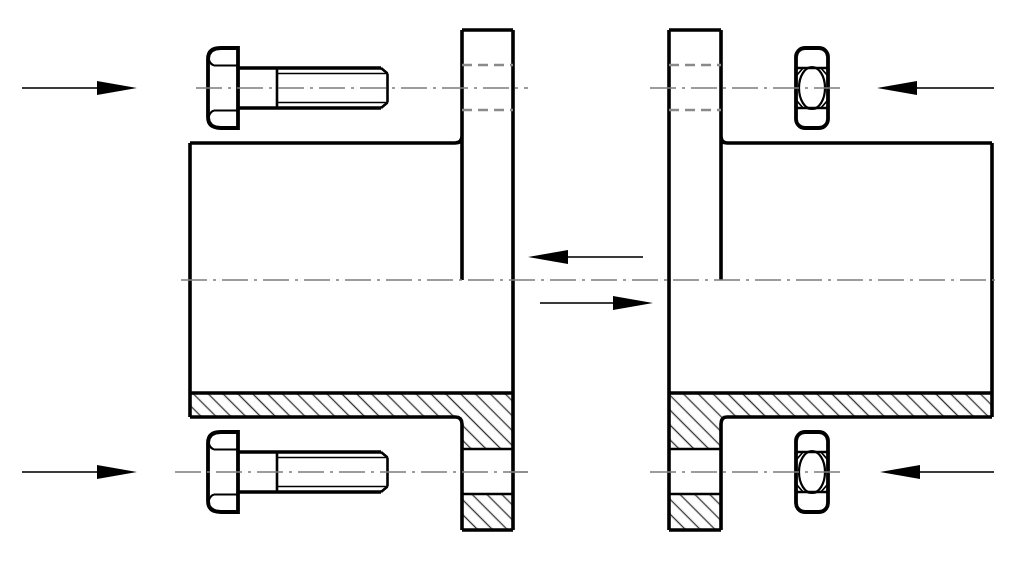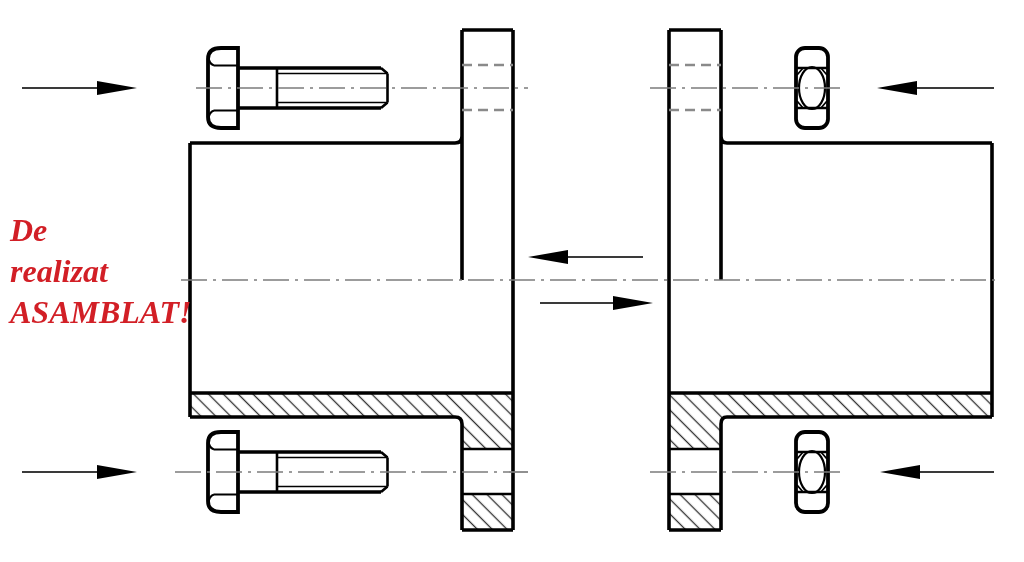--- a/index.html
+++ b/index.html
@@ -110,19 +110,14 @@
         <line x1="568" y1="257" x2="643" y2="257" stroke="#3a3a3a" stroke-width="1.9"></line>
         <polygon points="528,257 568,250 568,264" fill="#000"></polygon>
       </g>
       <g>
         <line x1="540" y1="303" x2="613" y2="303" stroke="#3a3a3a" stroke-width="1.9"></line>
         <polygon points="653,303 613,296 613,310" fill="#000"></polygon>
       </g>
     </g>
   </svg>
 
-  <div class="annotation">
-    <div>De</div>
-    <div>realizat</div>
-    <div>ASAMBLAT!</div>
-  </div>
 
 </div>
 
 </body></html>

